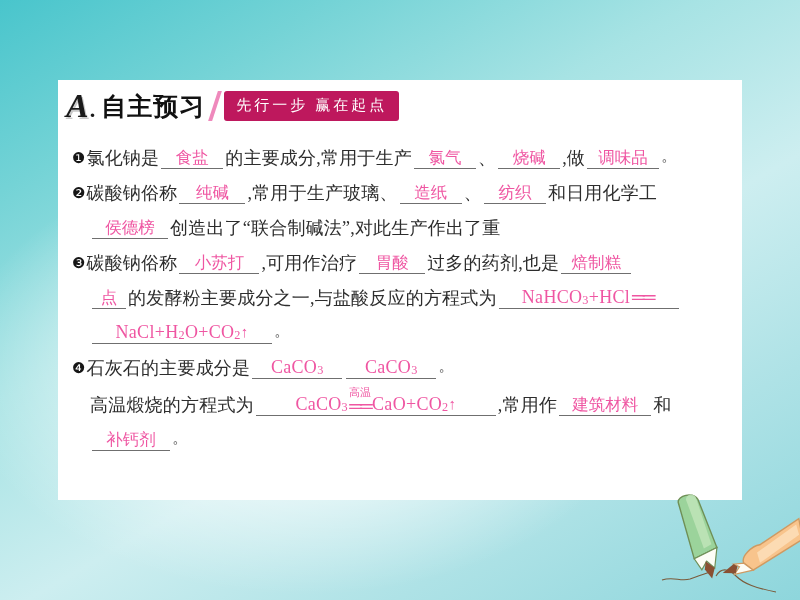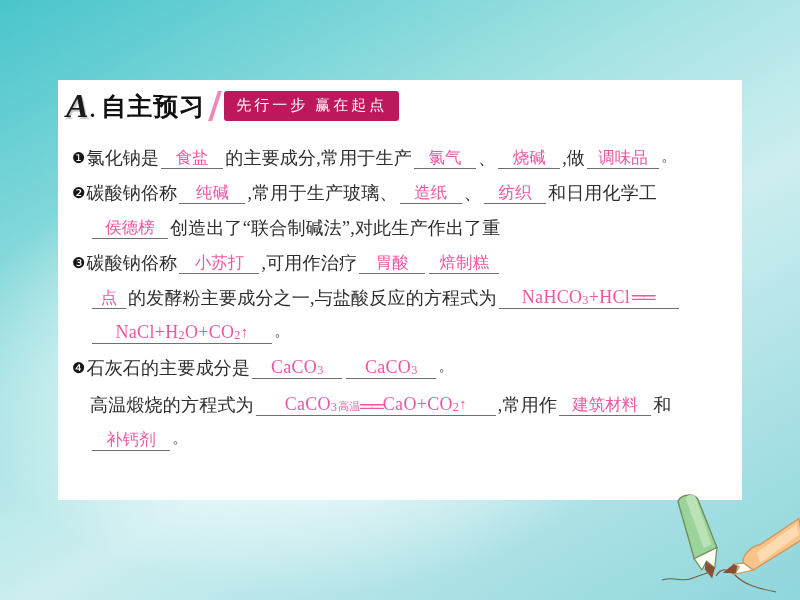--- a/index.html
+++ b/index.html
@@ -80,21 +80,21 @@
   }
   .blank.eq{
     font-family:"Liberation Serif","DejaVu Serif",serif;
     font-size:18px;color:#ef56a2;letter-spacing:0.3px;
   }
   sub{font-size:0.68em;vertical-align:-0.28em;}
   .arrow{display:inline-block;color:#ef56a2;font-size:15px;transform:translateY(-1px);}
   .eqsign{display:inline-block;letter-spacing:-2px;margin:0 2px;}
   
   .rxn{
-    display:inline-flex;flex-direction:row;align-items:center;
+    display:inline-flex;flex-direction:column;align-items:center;
     justify-content:flex-end;margin:0 1px;position:relative;top:2px;
   }
   .rxn .cond{
     font-family:"DejaVu Sans","Liberation Sans",sans-serif;
     font-size:11px;color:#ef56a2;line-height:1;margin-bottom:-1px;letter-spacing:0px;
   }
   .rxn .bar{
     font-family:"Liberation Serif","DejaVu Serif",serif;
     font-size:18px;line-height:1;letter-spacing:-2px;color:#ef56a2;
   }
@@ -154,20 +154,21 @@
         <span class="txt">创造出了“联合制碱法”,对此生产作出了重</span>
       </div>
 
 
       <div class="qline">
         <span class="bullet">❸</span>
         <span class="txt">碳酸钠俗称</span>
         <span class="blank" style="width:80px">小苏打</span>
         <span class="txt">,可用作治疗</span>
         <span class="blank" style="width:66px">胃酸</span>
+        <span class="txt">过多的药剂,也是</span>
         <span class="blank" style="width:70px">焙制糕</span>
       </div>
 
       <div class="qline">
         <span class="indent"></span>
         <span class="blank" style="width:34px">点</span>
         <span class="txt">的发酵粉主要成分之一,与盐酸反应的方程式为</span>
         <span class="blank eq" style="width:180px">
           <span>NaHCO</span>
             <sub>3</sub>

